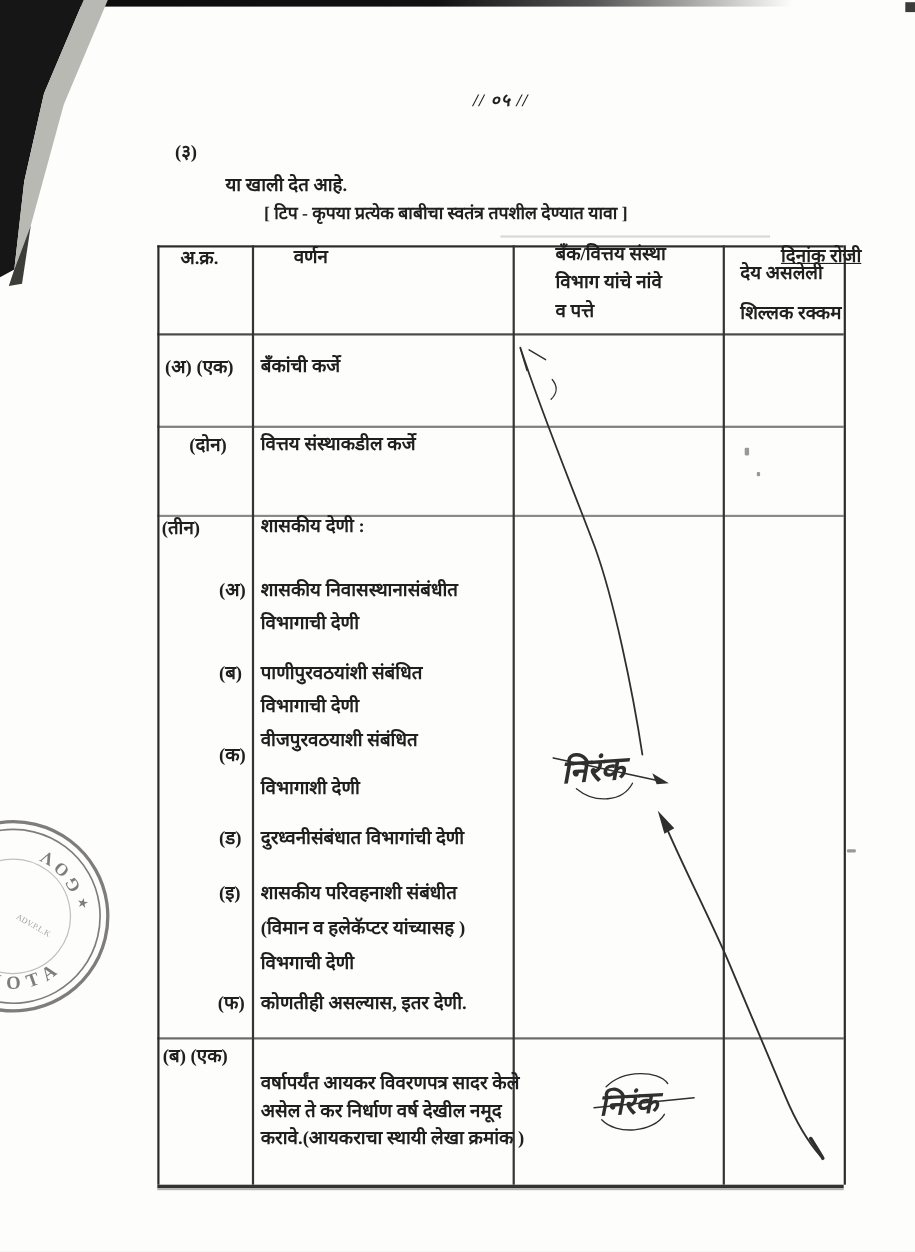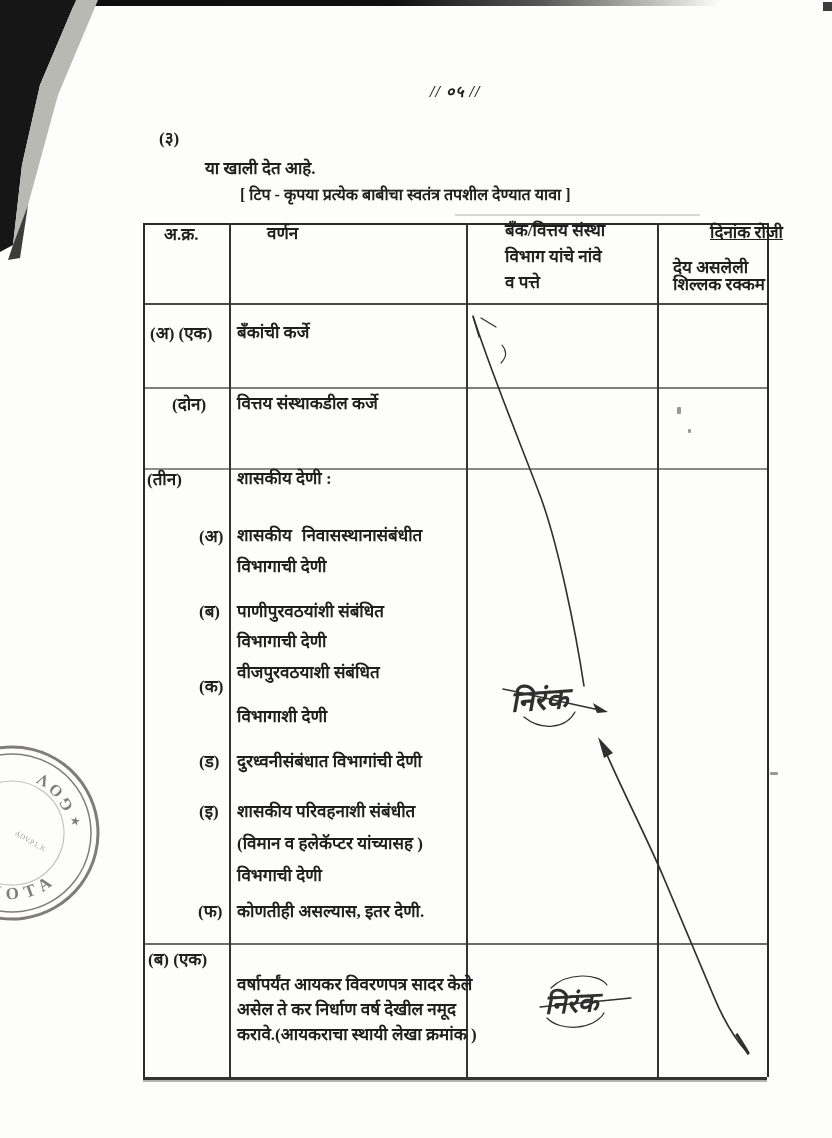--- a/index.html
+++ b/index.html
@@ -75,34 +75,34 @@
   <div class="vl" style="left:657px;top:223px;height:854px;"></div>
   <div class="vl" style="left:767px;top:223px;height:854px;width:1.8px;background:#2b2b2b;"></div>
   <div class="smudge" style="left:455px;top:214px;width:245px;"></div>
 
   <div class="t" style="left:164px;top:226px;">अ.क्र.</div>
   <div class="t" style="left:267px;top:225px;">वर्णन</div>
   <div class="t" style="left:505px;top:222px;">बँक/वित्तय संस्था</div>
   <div class="t" style="left:505px;top:248px;">विभाग यांचे नांवे</div>
   <div class="t" style="left:505px;top:274px;">व पत्ते</div>
   <div class="t" style="left:710px;top:224px;text-decoration:underline;">दिनांक रोजी</div>
-  <div class="t" style="left:673px;top:259px;">देय असलेली</div>
+  <div class="t" style="left:673px;top:240px;">देय असलेली</div>
   <div class="t" style="left:673px;top:276px;">शिल्लक रक्कम</div>
 
   <div class="t" style="left:150px;top:325px;">(अ) (एक)</div>
   <div class="t" style="left:237px;top:324px;">बँकांची कर्जे</div>
 
   <div class="t" style="left:148px;top:396px;margin-left:24px;">(दोन)</div>
   <div class="t" style="left:237px;top:395px;">वित्तय संस्थाकडील कर्जे</div>
 
   <div class="t" style="left:147px;top:471px;">(तीन)</div>
   <div class="t" style="left:237px;top:470px;">शासकीय देणी :</div>
 
   <div class="t" style="left:199px;top:528px;">(अ)</div>
-  <div class="t" style="left:237px;top:528px;font-family:Liberation Mono, monospace;">शासकीय निवासस्थानासंबंधीत</div>
+  <div class="t" style="left:237px;top:528px;">शासकीय निवासस्थानासंबंधीत</div>
   <div class="t" style="left:237px;top:558px;">विभागाची देणी</div>
 
   <div class="t" style="left:199px;top:603px;">(ब)</div>
   <div class="t" style="left:237px;top:603px;">पाणीपुरवठयांशी संबंधित</div>
   <div class="t" style="left:237px;top:633px;">विभागाची देणी</div>
 
   <div class="t" style="left:199px;top:678px;">(क)</div>
   <div class="t" style="left:237px;top:664px;">वीजपुरवठयाशी संबंधित</div>
   <div class="t" style="left:237px;top:708px;">विभागाशी देणी</div>
 

